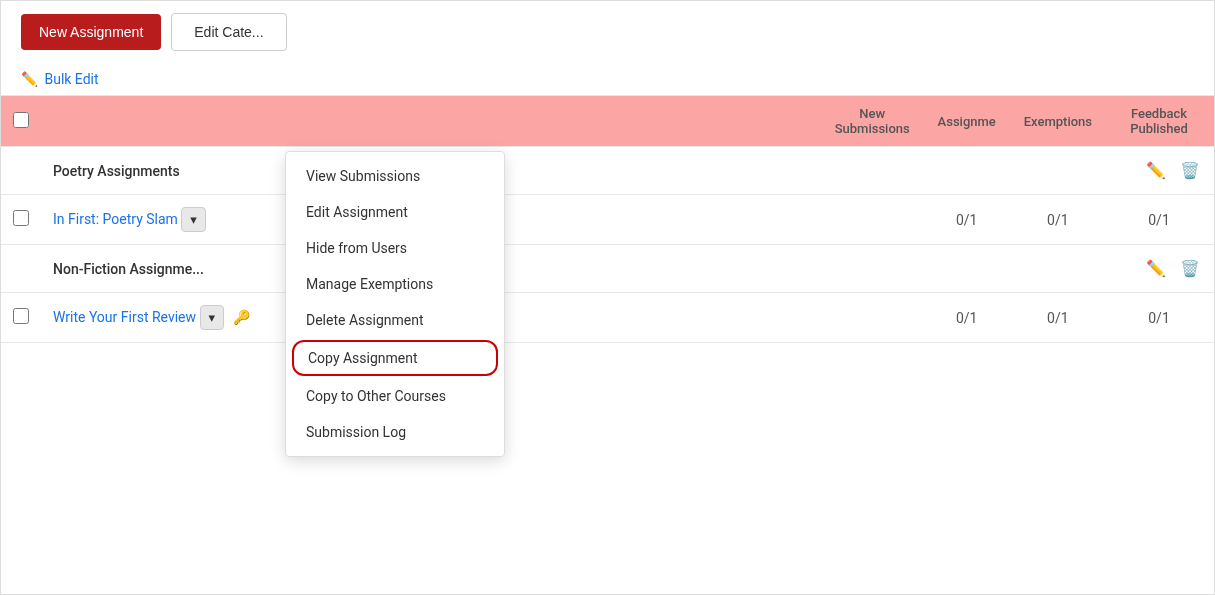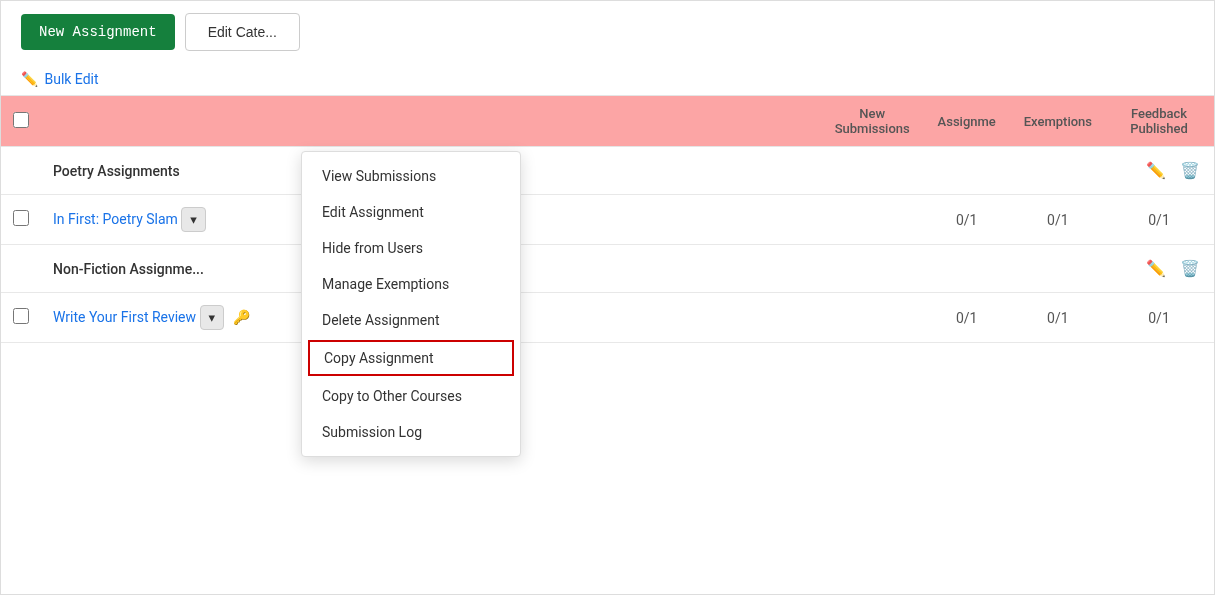--- a/index.html
+++ b/index.html
@@ -50,29 +50,28 @@
       font-size: 11px;
       font-weight: bold;
     }
     .toolbar {
       display: flex;
       align-items: center;
       padding: 12px 20px;
       gap: 10px;
     }
     .btn-new-assignment {
-      background: #15803d;
+      background: #b91c1c;
       color: #fff;
       border: none;
       padding: 10px 18px;
       border-radius: 4px;
       font-size: 14px;
       font-weight: 500;
       cursor: pointer;
-      font-family: Liberation Mono, monospace;
     }
     .btn-edit-categories {
       background: #fff;
       color: #333;
       border: 1px solid #ccc;
       padding: 10px 22px;
       border-radius: 4px;
       font-size: 14px;
       cursor: pointer;
     }
@@ -161,41 +160,41 @@
     .key-icon {
       font-size: 14px;
       color: #555;
       margin-left: 6px;
     }
 
     
     .context-menu {
       position: absolute;
       top: 150px;
-      left: 300px;
+      left: 284px;
       background: #fff;
       border: 1px solid #ddd;
       border-radius: 4px;
       box-shadow: 0 4px 16px rgba(0,0,0,0.15);
       z-index: 100;
       min-width: 220px;
       padding: 6px 0;
     }
     .context-menu-item {
       padding: 10px 20px;
       font-size: 14px;
       color: #333;
       cursor: pointer;
       display: block;
     }
     .context-menu-item.highlighted {
       border: 2px solid #c00;
       margin: 2px 6px;
       padding: 8px 14px;
-      border-radius: 0;
+      border-radius: 12px;
       color: #333;
     }
     .col-new-sub { width: 90px; }
     .col-completed { width: 90px; }
     .col-evaluated { width: 90px; }
     .col-feedback { width: 110px; }
   </style>
 </head>
 <body>
 

